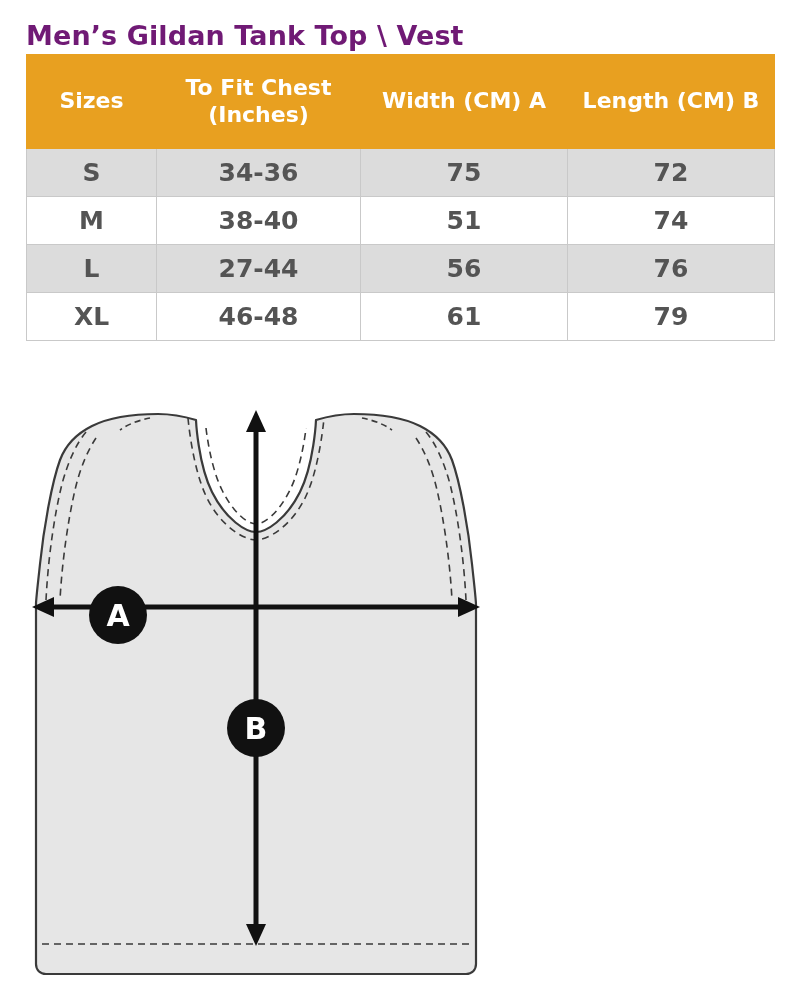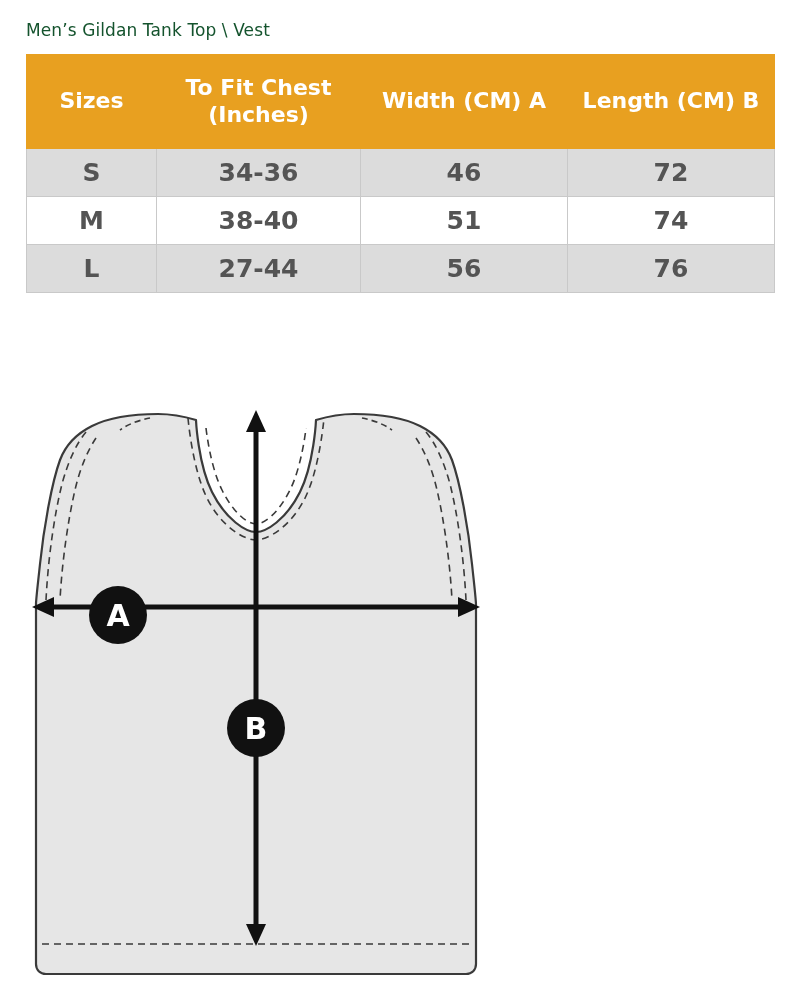--- a/index.html
+++ b/index.html
@@ -21,24 +21,24 @@
     position: relative;
     width: 800px;
     height: 985px;
   }
 
   
   .title {
     position: absolute;
     left: 26px;
     top: 20px;
-    font-size: 17px;
-    font-weight: 400;
+    font-size: 27px;
+    font-weight: 700;
     letter-spacing: 0.1px;
-    color: #14532d;
+    color: #701a75;
     white-space: nowrap;
   }
 
   
   .size-table {
     position: absolute;
     left: 26px;
     top: 54px;
     width: 748px;
     border-collapse: collapse;
@@ -105,34 +105,40 @@
         <th class="col-sizes">Sizes</th>
         <th class="col-chest">To Fit Chest (Inches)</th>
         <th class="col-width">Width (CM) A</th>
         <th class="col-length">Length  (CM) B</th>
       </tr>
     </thead>
     <tbody>
       <tr class="odd">
         <td>S</td>
         <td>34-36</td>
-        <td>46</td>
+        <td>75</td>
         <td>72</td>
       </tr>
       <tr class="even">
         <td>M</td>
         <td>38-40</td>
         <td>51</td>
         <td>74</td>
       </tr>
       <tr class="odd">
         <td>L</td>
         <td>27-44</td>
         <td>56</td>
         <td>76</td>
+      </tr>
+      <tr class="even">
+        <td>XL</td>
+        <td>46-48</td>
+        <td>61</td>
+        <td>79</td>
       </tr>
     </tbody>
   </table>
 
   <div class="diagram">
     <svg width="800" height="581" viewBox="0 0 800 581" xmlns="http://www.w3.org/2000/svg">
 
       <g>
         <path d="M 196,16
                  C 196,16 176,10 158,10

